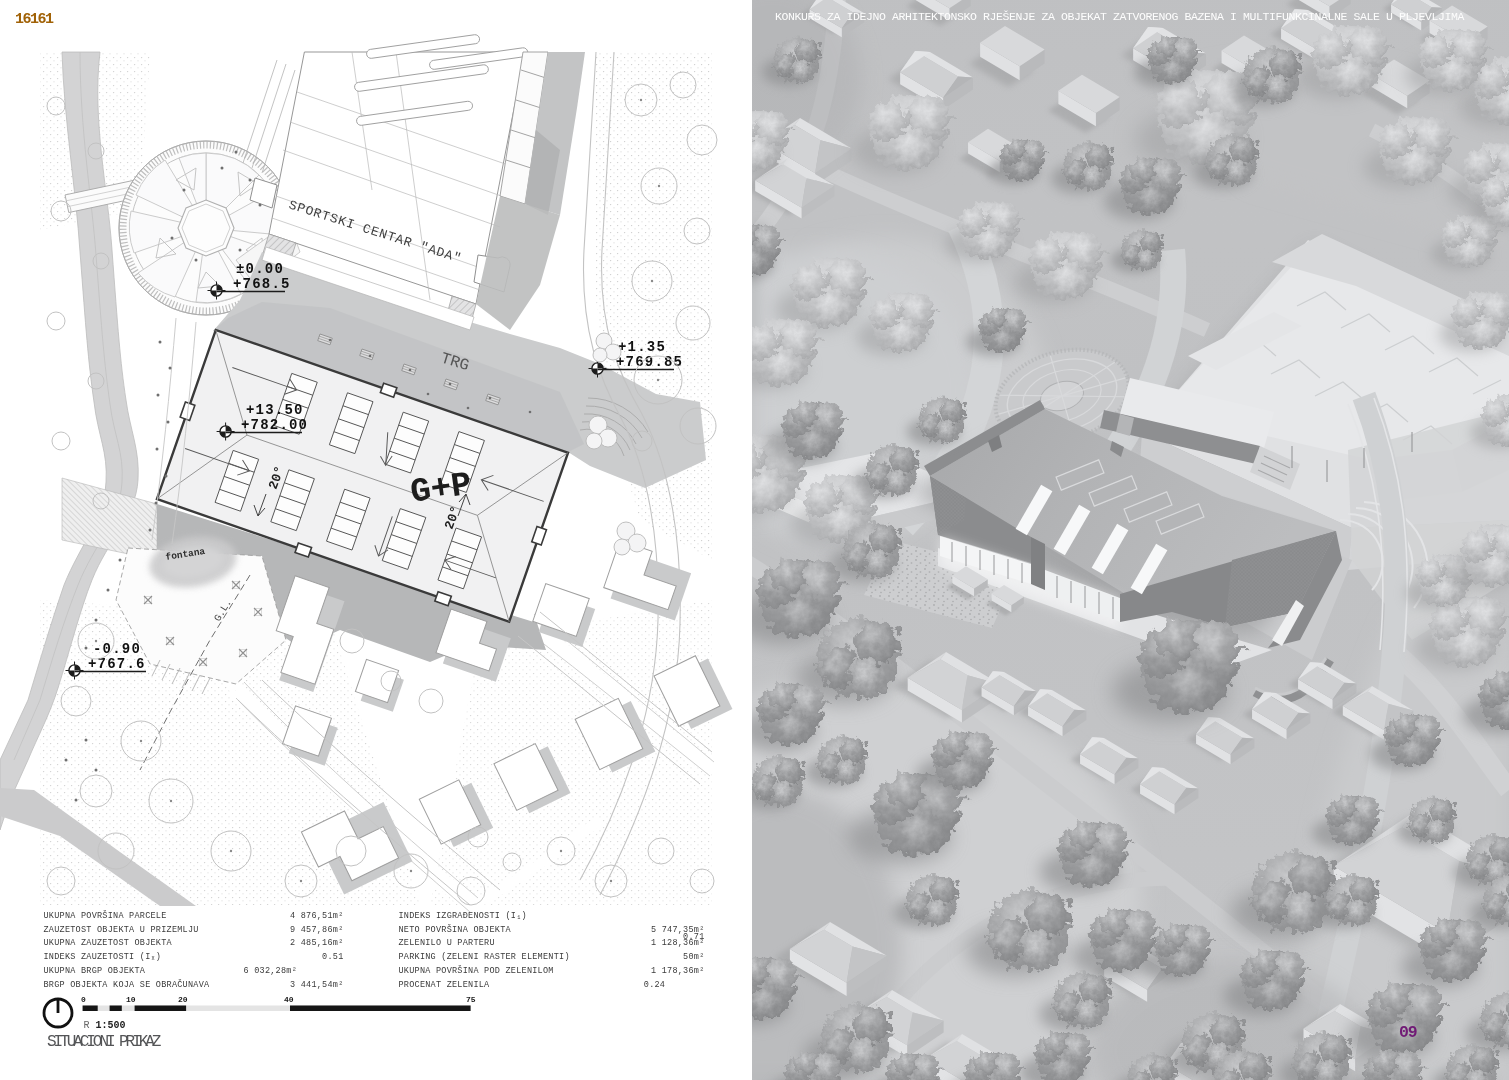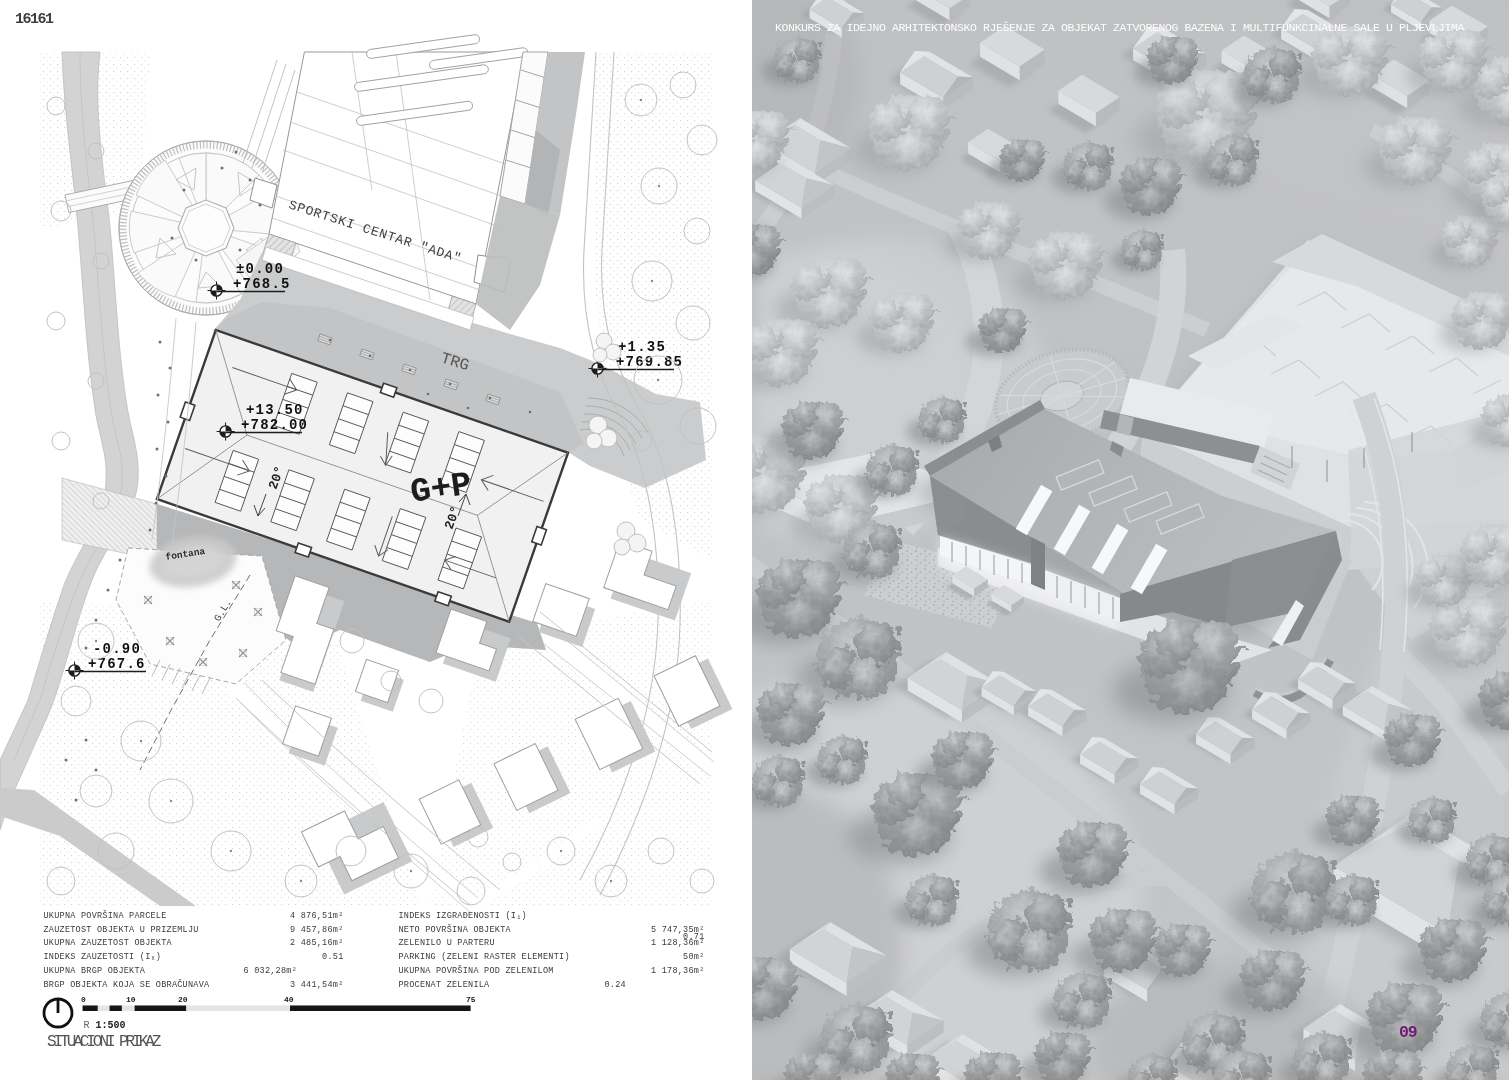--- a/index.html
+++ b/index.html
@@ -903,21 +903,21 @@
       <div class="t" style="left:604.5px;top:932px;width:100px;text-align:right">0.71</div>
 <div class="t" style="left:398.5px;top:924.7px">NETO POVRŠINA OBJEKTA</div>
       <div class="t" style="left:604.5px;top:924.7px;width:100px;text-align:right">5 747,35m²</div>
 <div class="t" style="left:398.5px;top:938.4px">ZELENILO U PARTERU</div>
       <div class="t" style="left:604.5px;top:938.4px;width:100px;text-align:right">1 128,36m²</div>
 <div class="t" style="left:398.5px;top:952.1px">PARKING (ZELENI RASTER ELEMENTI)</div>
       <div class="t" style="left:604.5px;top:952.1px;width:100px;text-align:right">50m²</div>
 <div class="t" style="left:398.5px;top:965.8px">UKUPNA POVRŠINA POD ZELENILOM</div>
       <div class="t" style="left:604.5px;top:965.8px;width:100px;text-align:right">1 178,36m²</div>
 <div class="t" style="left:398.5px;top:979.5px">PROCENAT ZELENILA</div>
-      <div class="t" style="left:604.5px;top:979.5px;width:100px;text-align:left">0.24</div>
+      <div class="t" style="left:604.5px;top:979.5px;width:100px;text-align:center">0.24</div>
 </div>
 
 <svg width="40" height="40" viewBox="0 0 40 40" style="position:absolute;left:38px;top:993px">
 <circle cx="20" cy="20" r="14" fill="none" stroke="#111" stroke-width="2.8"></circle>
 <line x1="20" y1="20" x2="20" y2="5" stroke="#111" stroke-width="2.8"></line>
 </svg>
 
 <svg width="420" height="26" viewBox="0 0 420 26" style="position:absolute;left:78px;top:992px">
 <g font-family="Liberation Mono,monospace" font-size="8" font-weight="700" fill="#1a1a1a">
 <text x="3" y="10">0</text>
@@ -930,18 +930,18 @@
 <rect x="4.6" y="13.5" width="15.1" height="5.5" fill="#161616"></rect>
 <rect x="31.6" y="13.5" width="12.2" height="5.5" fill="#161616"></rect>
 <rect x="56.6" y="13.5" width="51.5" height="5.5" fill="#161616"></rect>
 <rect x="212" y="13.5" width="180.6" height="5.5" fill="#161616"></rect>
 </svg>
 
 <div class="t" style="left:83.5px;top:1019.5px;font-size:10px;color:#666">R <b style="color:#222">1:500</b></div>
 
 <div class="t" style="left:47px;top:1033px;font-size:16px;letter-spacing:-3.05px;color:#545557">SITUACIONI PRIKAZ</div>
 
-<div class="t" style="left:15px;top:11px;font-size:15px;font-weight:700;letter-spacing:-1.5px;color:#404040">16161</div>
-
-<div class="t" style="left:775px;top:21px;font-size:11.5px;font-weight:500;letter-spacing:-0.4px;color:#fdfdfd">KONKURS ZA IDEJNO ARHITEKTONSKO RJEŠENJE ZA OBJEKAT ZATVORENOG BAZENA I MULTIFUNKCINALNE SALE U PLJEVLJIMA</div>
+<div class="t" style="left:15px;top:11px;font-size:15px;font-weight:700;letter-spacing:-1.5px;color:#a16207">16161</div>
+
+<div class="t" style="left:775px;top:10px;font-size:11.5px;font-weight:500;letter-spacing:-0.4px;color:#fdfdfd">KONKURS ZA IDEJNO ARHITEKTONSKO RJEŠENJE ZA OBJEKAT ZATVORENOG BAZENA I MULTIFUNKCINALNE SALE U PLJEVLJIMA</div>
 
 <div class="t" style="left:1399px;top:1023px;font-size:16.5px;font-weight:700;letter-spacing:-1.2px;color:#701a75">09</div>
 </div>
 
 </body></html>

